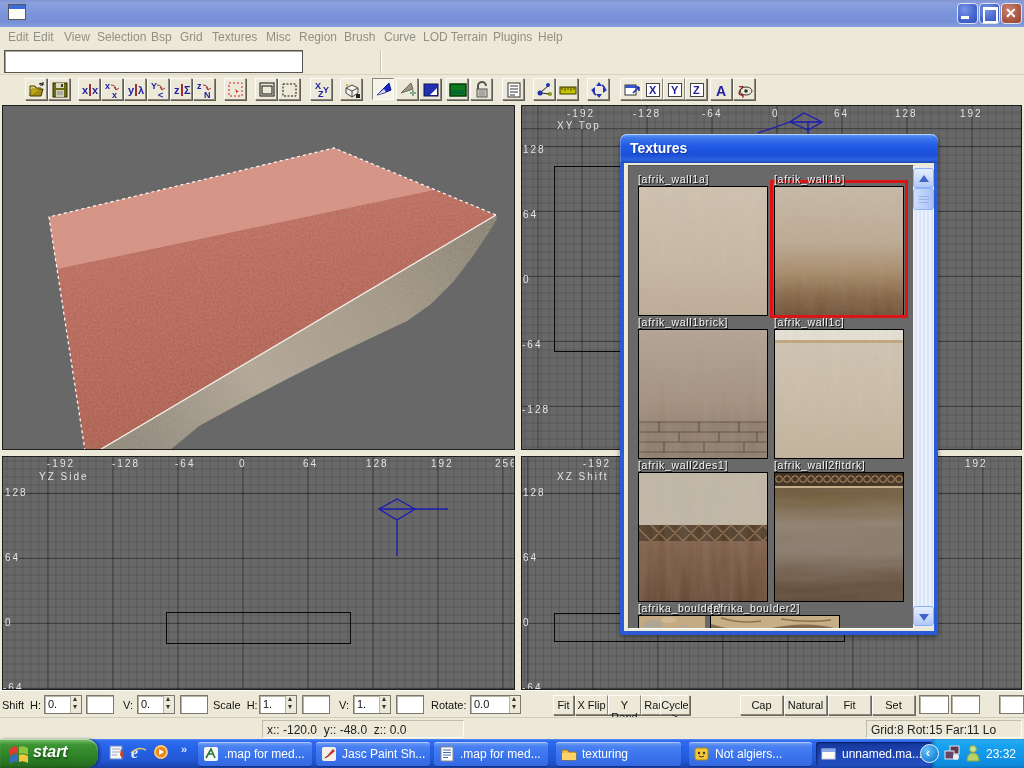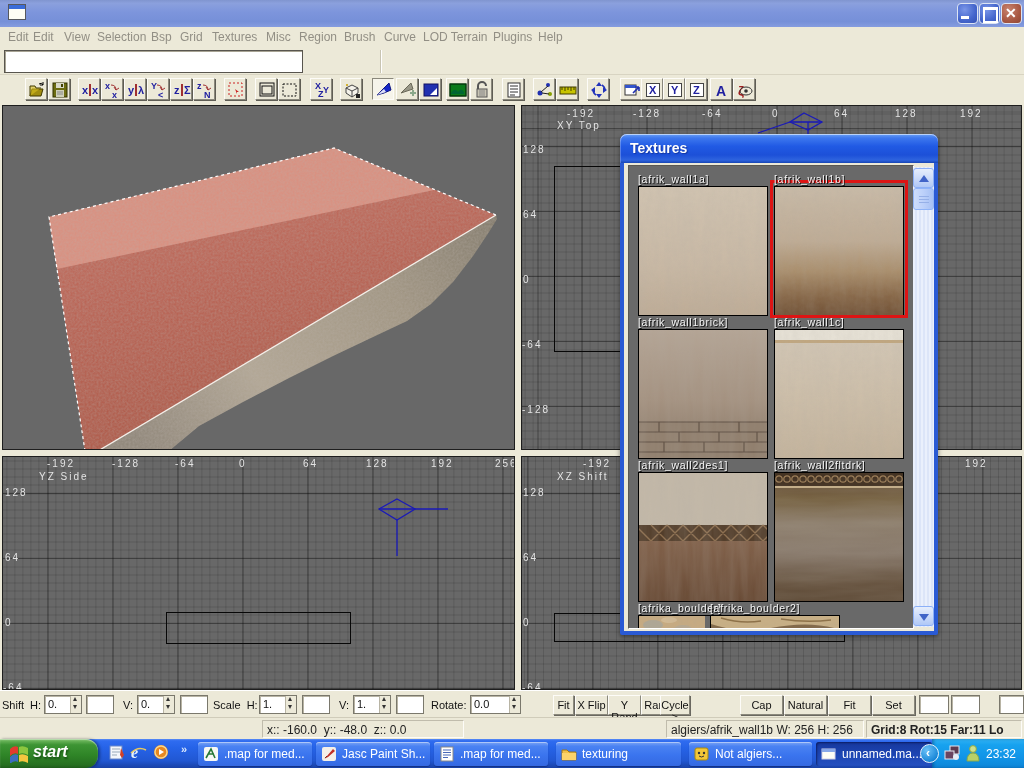--- a/index.html
+++ b/index.html
@@ -606,23 +606,22 @@
   <div class="bbtn" style="left:784px;width:43px">Natural</div>
   <div class="bbtn" style="left:828px;width:43px">Fit</div>
   <div class="bbtn" style="left:872px;width:43px">Set</div>
   <div class="fld" style="left:919px;width:30px"></div>
   <div class="fld" style="left:951px;width:29px"></div>
   <div class="fld" style="left:999px;width:25px"></div>
  </div>
 
  <div id="statusbar">
   <div class="sec" style="left:2px;width:258px;border-color:transparent;"></div>
-  <div class="sec" style="left:262px;width:202px;">x:: -160.0  y:: -48.0  z:: 0.0</div>
-  <div class="sec" style="left:666px;width:198px;">algiers/afrik_wall1b W: 256 H: 256</div>
-  <div class="sec" style="left:866px;width:156px;font-weight:bold;">Grid:8 Rot:15 Far:11 Lo</div>
+  <div class="sec" style="left:262px;width:202px;">x:: -120.0  y:: -48.0  z:: 0.0</div>
+  <div class="sec" style="left:866px;width:156px;">Grid:8 Rot:15 Far:11 Lo</div>
  </div>
 
  <div id="taskbar">
   <div id="startbtn">
    <svg width="20" height="19" style="position:absolute;left:9px;top:5px">
     <path d="M1 5 q4 -4 8 -2 l0 7 q-4 -2 -8 2 Z" fill="#e23a2e"></path>
     <path d="M10 3 q4 -2 9 1 l0 7 q-5 -3 -9 -1 Z" fill="#8cc63f"></path>
     <path d="M1 13 q4 -4 8 -2 l0 7 q-4 -2 -8 2 Z" fill="#3b6dbf"></path>
     <path d="M10 11 q4 -2 9 1 l0 7 q-5 -3 -9 -1 Z" fill="#f4c63f"></path>
    </svg>

